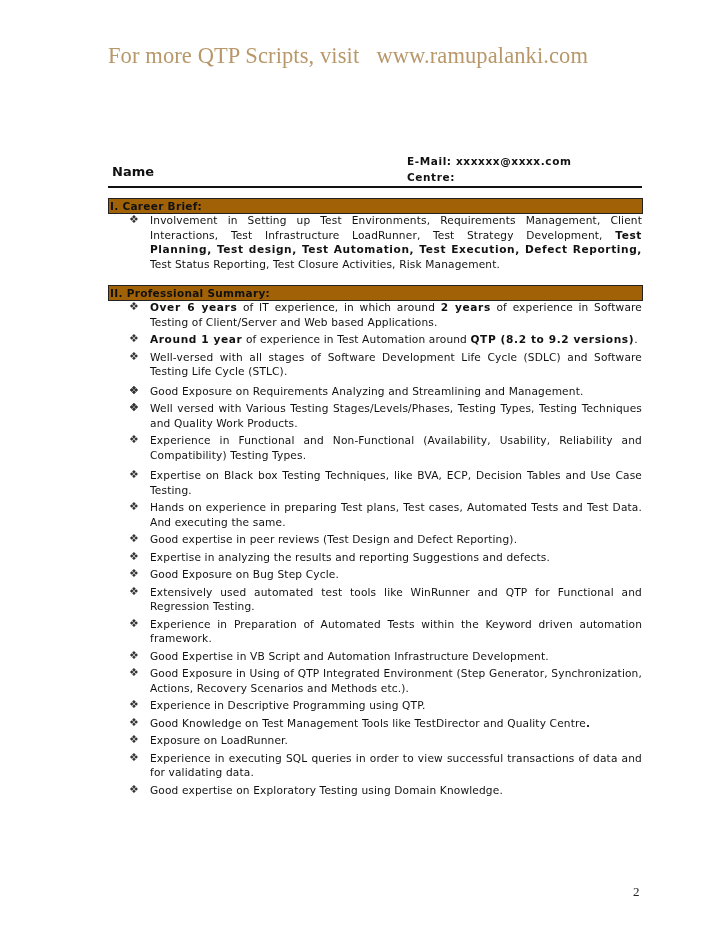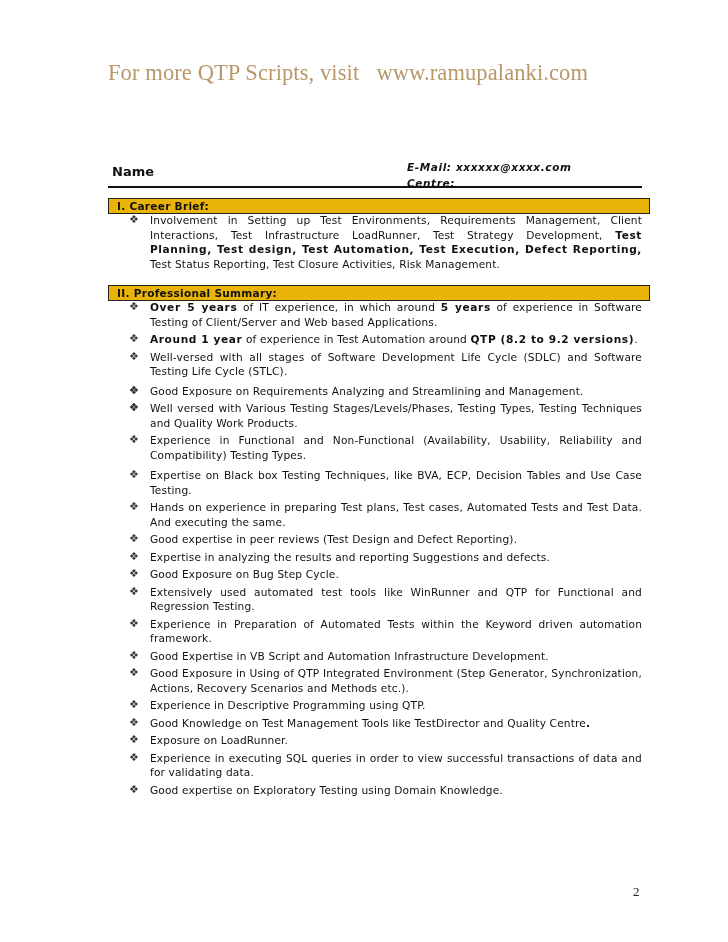--- a/index.html
+++ b/index.html
@@ -1,27 +1,27 @@
 <!DOCTYPE html>
 <html><head>
 <meta charset="utf-8">
 <style>
   html, body { margin: 0; padding: 0; background: #ffffff; }
   body { width: 728px; height: 942px; position: relative; overflow: hidden;
          font-family: "DejaVu Sans", sans-serif; color: #111; }
   .banner { position: absolute; left: 108px; top: 43px; font-family: "Liberation Serif", serif;
-            font-size: 22.5px; color: #b8986a; letter-spacing: 0.1px; white-space: pre; margin-top: 17px; }
+            font-size: 22.5px; color: #b8986a; letter-spacing: 0.1px; white-space: pre; }
   .header { position: absolute; left: 108px; top: 150px; width: 534px; height: 36px;
             border-bottom: 2px solid #111; }
   .name { position: absolute; left: 4px; top: 14px; font-weight: bold; font-size: 13px; }
-  .contact { position: absolute; left: 299px; top: 9px; font-weight: bold; font-size: 10.5px;
-             letter-spacing: 0.6px; line-height: 16px; font-style: italic; }
+  .contact { position: absolute; left: 299px; top: 3px; font-weight: bold; font-size: 10.5px;
+             letter-spacing: 0.6px; line-height: 16px; }
   .section-head { position: absolute; left: 108px; width: 532px; height: 14px;
-                  background: #eab308; border: 1px solid #222; font-weight: bold;
-                  font-size: 10.5px; letter-spacing: 0.3px; line-height: 14px; padding-left: 8px; box-sizing: content-box; }
+                  background: #a16207; border: 1px solid #222; font-weight: bold;
+                  font-size: 10.5px; letter-spacing: 0.3px; line-height: 14px; padding-left: 1px; box-sizing: content-box; }
   .list { position: absolute; left: 128px; width: 514px; margin: 0; padding: 0; list-style: none; }
   .item { position: relative; padding-left: 22px; font-size: 10.6px; line-height: 14.5px;
           text-align: justify; letter-spacing: 0.15px; }
   .bullet { position: absolute; left: 1px; top: 0; font-size: 11px; color: #333; }
   .b { font-weight: bold; letter-spacing: 0.6px; }
   .page-num { position: absolute; left: 633px; top: 884px; font-family: "Liberation Serif", serif;
               font-size: 13px; color: #222; }
 </style>
 </head>
 <body>
@@ -36,21 +36,21 @@
   </div>
 </div>
 
 <div class="section-head" style="top:198px;">I. Career Brief:</div>
 <ul class="list" id="list-career" style="top:213px;">
     <li class="item"><span class="bullet">❖</span><span>Involvement in Setting up Test Environments, Requirements Management, Client Interactions, Test Infrastructure LoadRunner, Test Strategy Development, </span><span class="b">Test Planning, Test design, Test Automation, Test Execution, Defect Reporting,</span><span> Test Status Reporting, Test Closure Activities, Risk Management.</span></li>
   </ul>
 
 <div class="section-head" style="top:285px;">II. Professional Summary:</div>
 <ul class="list" id="list-summary" style="top:300px;">
-    <li class="item"><span class="bullet">❖</span><span class="b">Over 5 years</span><span> of IT experience, in which around </span><span class="b">5 years</span><span> of experience in Software Testing of Client/Server and Web based Applications.</span></li>
+    <li class="item"><span class="bullet">❖</span><span class="b">Over 6 years</span><span> of IT experience, in which around </span><span class="b">2 years</span><span> of experience in Software Testing of Client/Server and Web based Applications.</span></li>
     <li class="item" style="margin-top: 3px;"><span class="bullet">❖</span><span class="b">Around 1 year</span><span> of experience in Test Automation around </span><span class="b">QTP (8.2 to 9.2 versions)</span><span>.</span></li>
     <li class="item" style="margin-top: 3px;"><span class="bullet">❖</span><span>Well-versed with all stages of Software Development Life Cycle (SDLC) and Software Testing Life Cycle (STLC).</span></li>
     <li class="item" style="margin-top: 5px;"><span class="bullet">❖</span></li>
     <li class="item" style="margin-top: 3px;"><span class="bullet">❖</span><span>Good Exposure on Requirements Analyzing and Streamlining and Management.</span></li>
     <li class="item" style="margin-top: 3px;"><span class="bullet">❖</span></li>
     <li class="item" style="margin-top: 3px;"><span class="bullet">❖</span><span>Well versed with Various Testing Stages/Levels/Phases, Testing Types, Testing Techniques and Quality Work Products.</span></li>
     <li class="item" style="margin-top: 3px;"><span class="bullet">❖</span><span>Experience in Functional and Non-Functional (Availability, Usability, Reliability and Compatibility) Testing Types.</span></li>
     <li class="item" style="margin-top: 6px;"><span class="bullet">❖</span><span> Expertise on Black box Testing Techniques, like BVA, ECP, Decision Tables and Use Case Testing.</span></li>
     <li class="item" style="margin-top: 3px;"><span class="bullet">❖</span><span>Hands on experience in preparing Test plans, Test cases, Automated Tests and Test Data. And executing the same.</span></li>
     <li class="item" style="margin-top: 3px;"><span class="bullet">❖</span><span>Good expertise in peer reviews (Test Design and Defect Reporting).</span></li>

